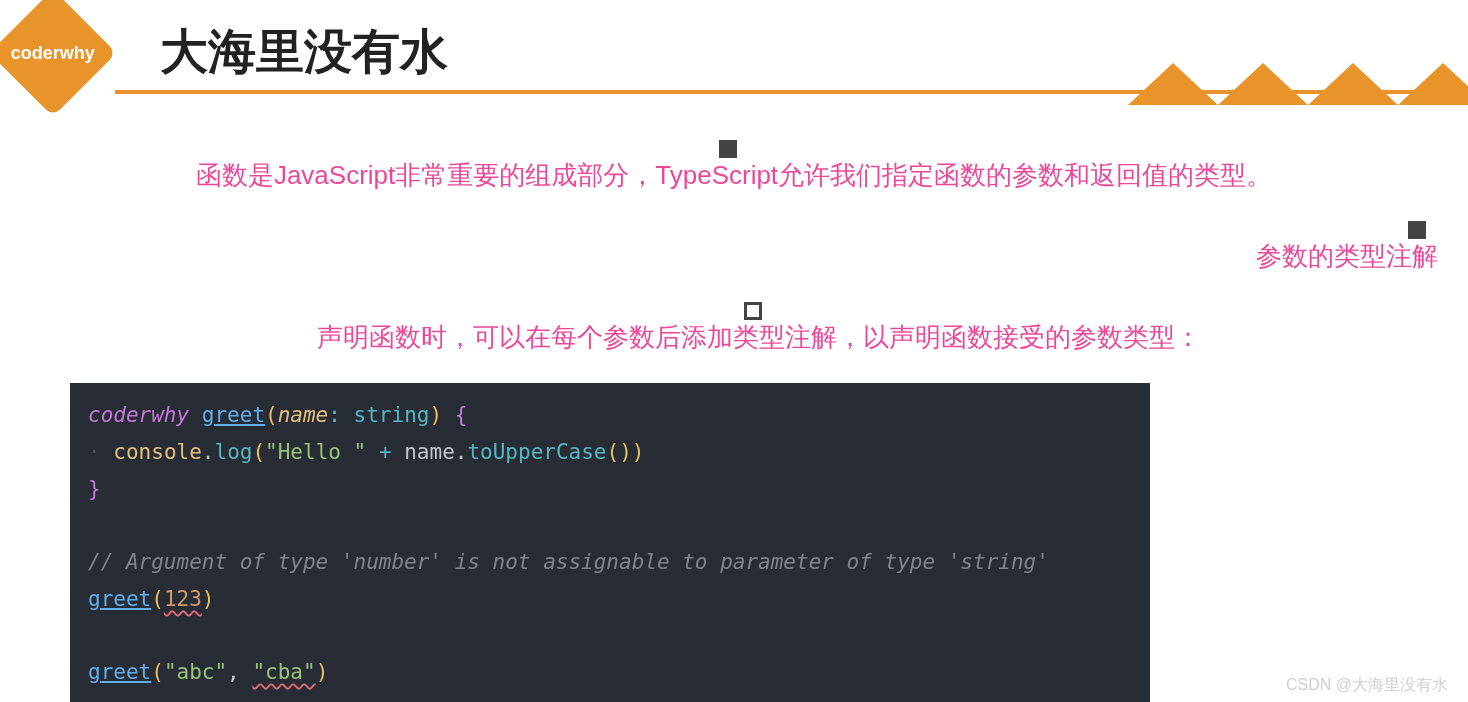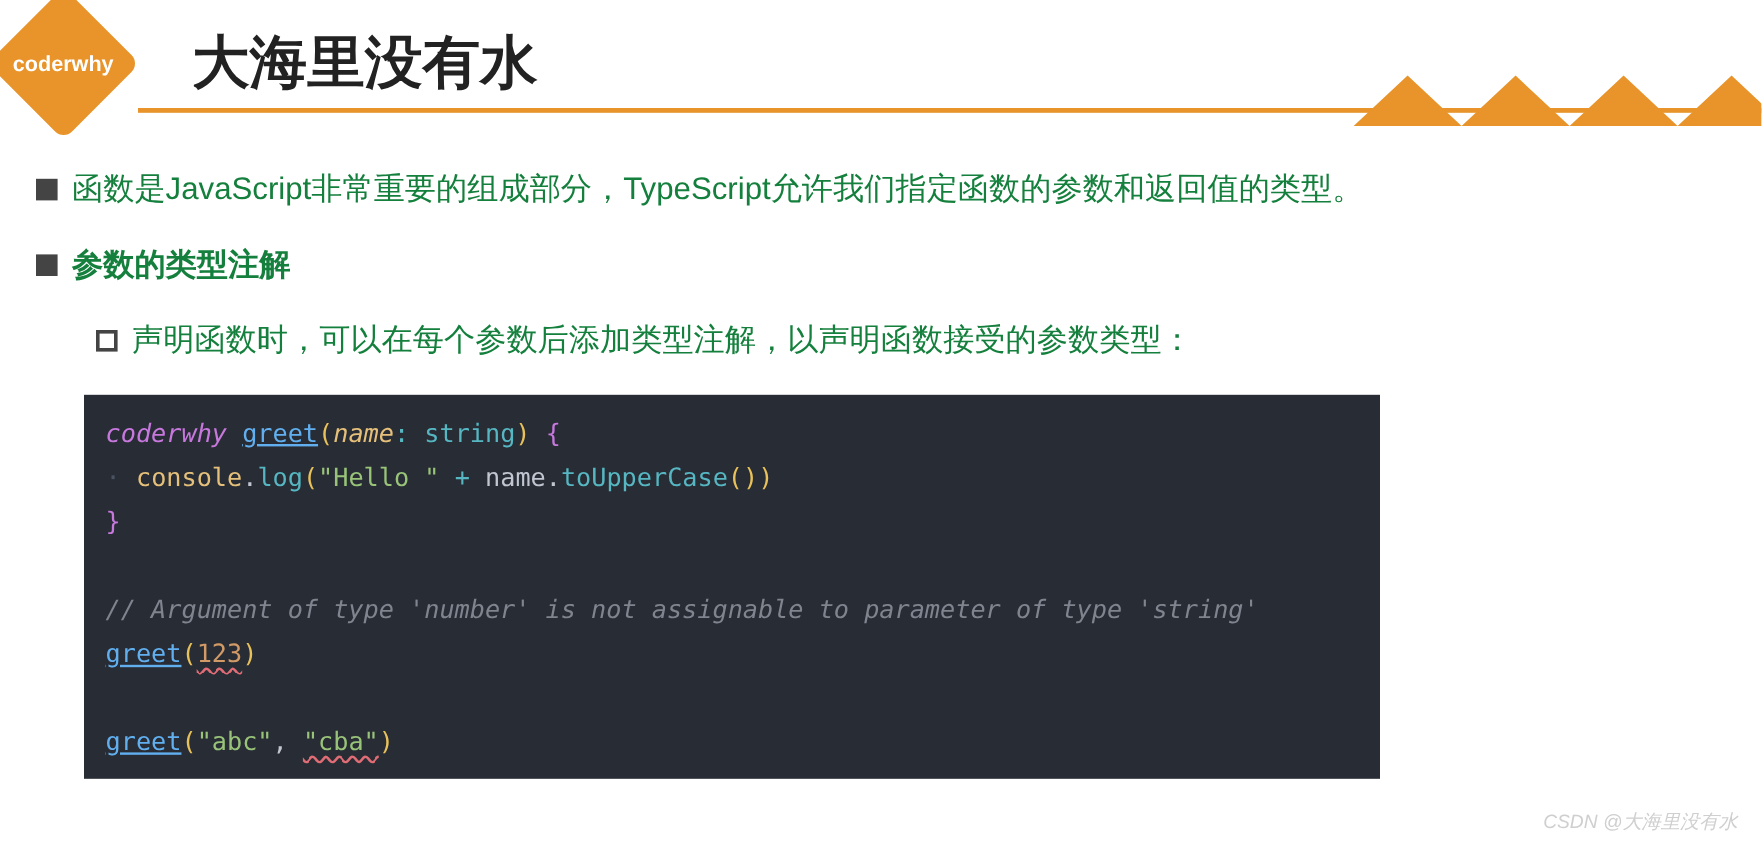--- a/index.html
+++ b/index.html
@@ -65,23 +65,24 @@
 
   
   .content {
     padding: 40px 30px 0 30px;
   }
   .bullet-row {
     display: flex;
     align-items: center;
     margin-bottom: 28px;
     font-size: 26px;
-    color: #15803d;
-  }
-  .bullet-row.bold { font-weight: 700; }
+    color: #ec4899;
+    flex-direction: column;
+  }
+  .bullet-row.bold { font-weight: 400; align-items: flex-end; }
   .sq {
     display: inline-block;
     width: 18px;
     height: 18px;
     background: #444;
     margin-right: 12px;
     flex-shrink: 0;
   }
   .sq.hollow {
     background: #fff;
@@ -125,21 +126,20 @@
   }
 
   
   .watermark {
     position: absolute;
     right: 20px;
     bottom: 6px;
     font-size: 16px;
     color: #cfcfcf;
     font-family: Arial, sans-serif;
-    font-style: italic;
   }
 </style>
 </head>
 <body>
 
 <div class="header">
   <div class="logo">
     <span class="logo-text">coderwhy</span>
   </div>
   <h1 class="title">大海里没有水</h1>

